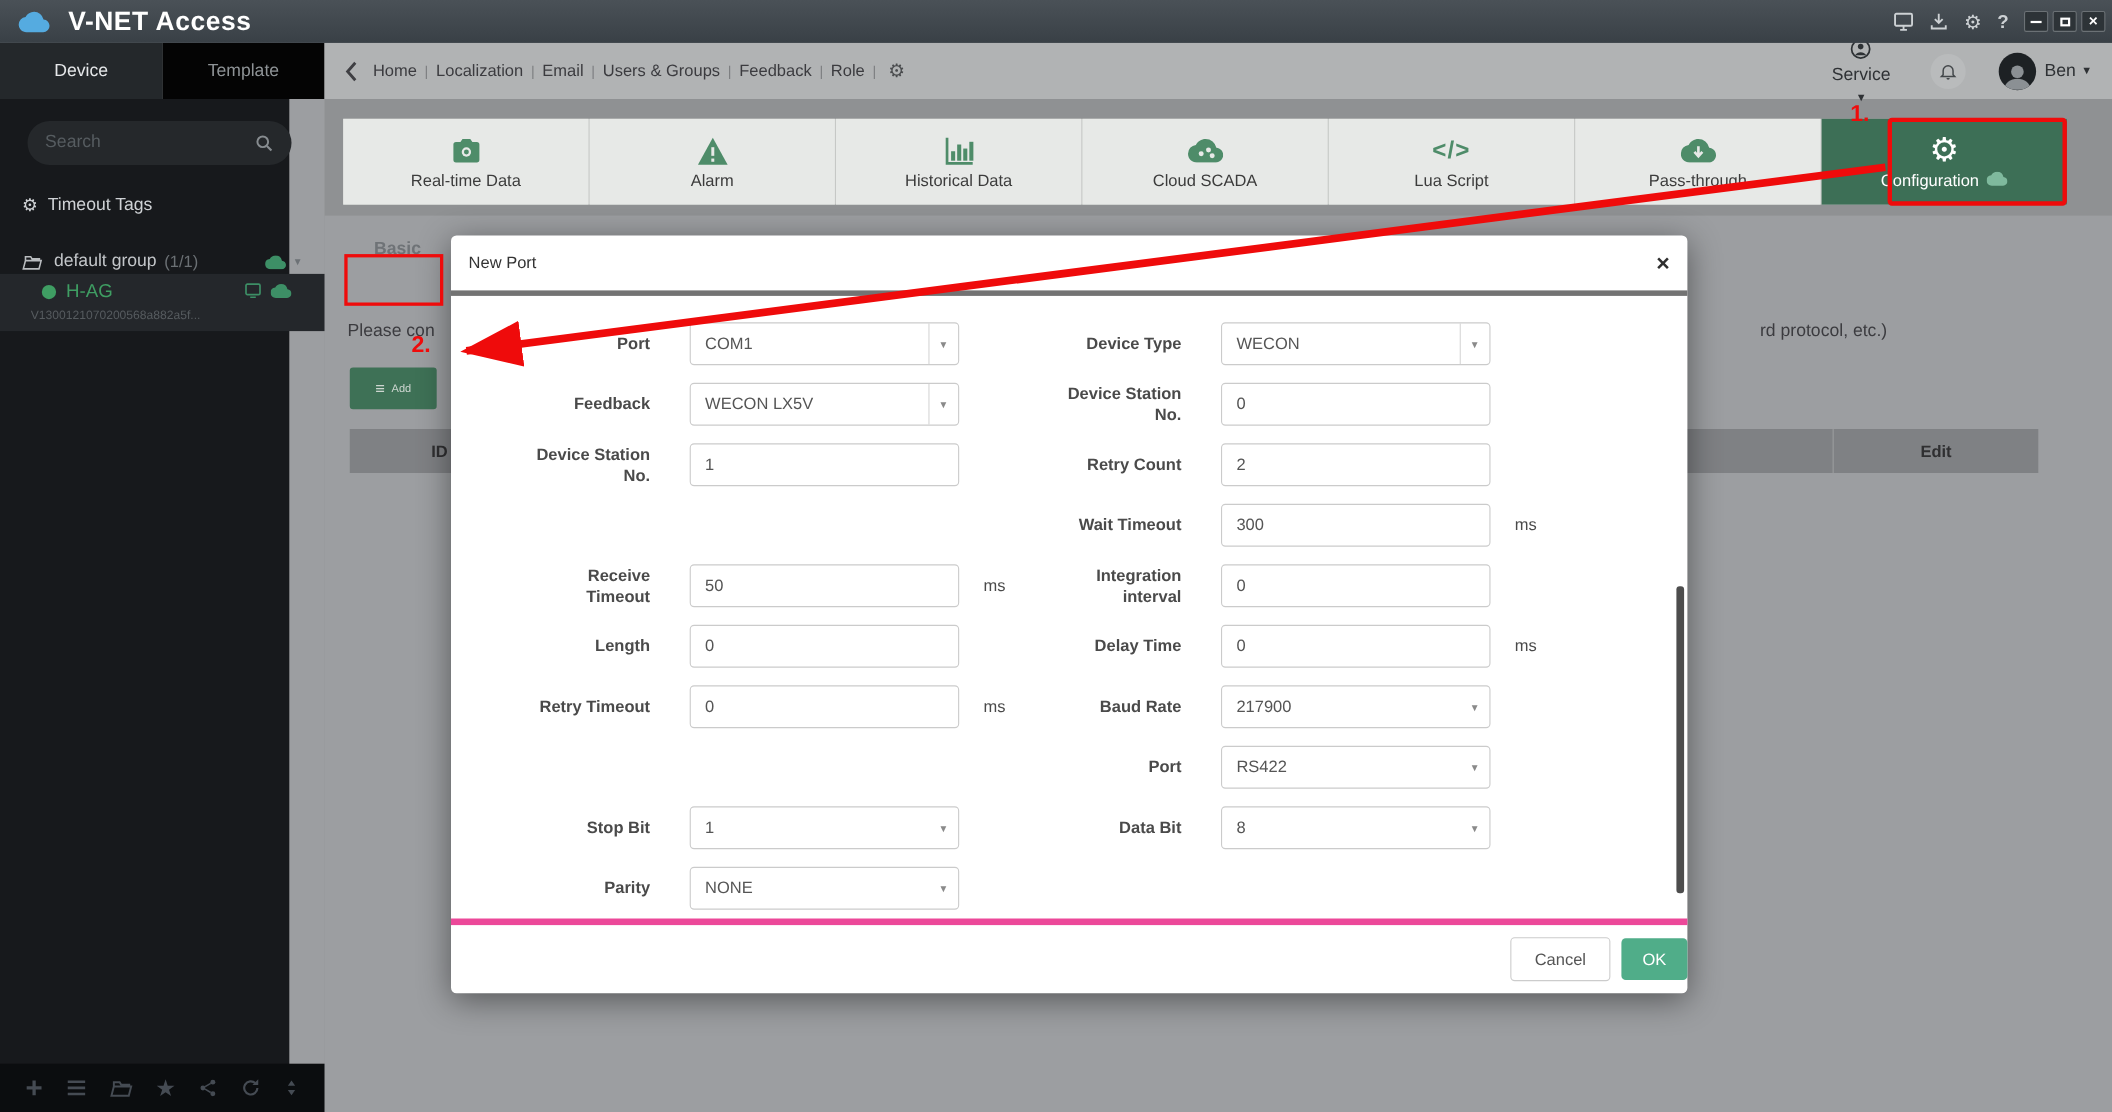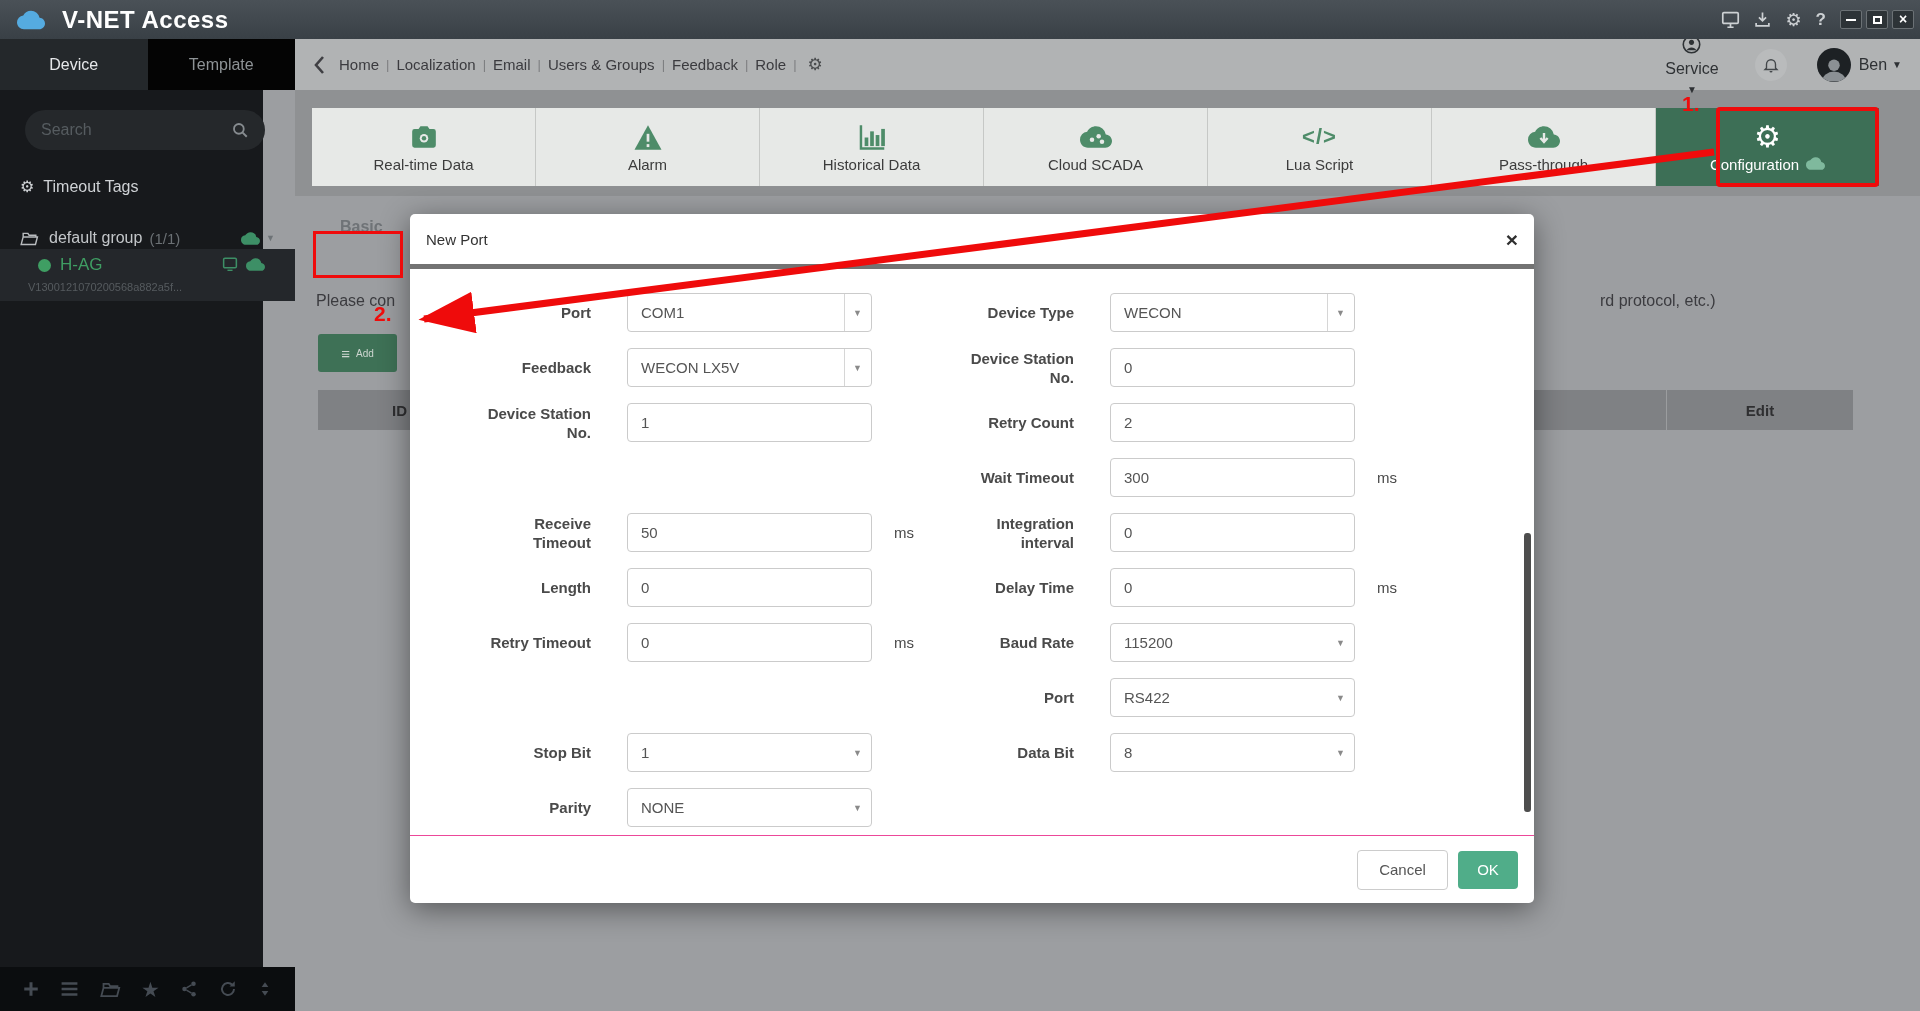--- a/index.html
+++ b/index.html
@@ -103,22 +103,22 @@
   .m-row{display:flex;align-items:center;height:39px;margin-bottom:16px;padding-left:69px;}
   .m-lbl{width:112px;text-align:right;font-size:15px;font-weight:bold;color:#4a4a4a;line-height:19px;flex:none;}
   .m-field{width:245px;height:39px;margin-left:36px;border:1px solid #cbcbcb;border-radius:4px;
     background:#fff;box-sizing:border-box;display:flex;align-items:center;position:relative;flex:none;}
   .m-field.inp{padding-left:13px;font-size:15px;color:#555;}
   .m-field .val{padding-left:13px;font-size:15px;color:#555;}
   .m-field .arr{position:absolute;right:9px;top:50%;transform:translateY(-50%);font-size:9px;color:#8a8a8a;}
   .m-field.sep::after{content:"";position:absolute;right:26px;top:0;bottom:0;width:1px;background:#d6d6d6;}
   .m-suffix{width:90px;padding-left:22px;box-sizing:border-box;font-size:15px;color:#4a4a4a;flex:none;}
   #modal-scroll{position:absolute;right:3px;top:319px;width:7px;height:279px;background:#4d4d4d;border-radius:3px;}
-  #modal-footer{position:absolute;left:0;bottom:0;width:100%;height:68px;border-top:1px solid #ec4899;
-    display:flex;align-items:center;justify-content:flex-end;gap:10px;padding-right:16px;box-sizing:border-box;}
+  #modal-footer{position:absolute;left:0;bottom:0;width:100%;height:68px;border-top:6px solid #ec4899;
+    display:flex;align-items:center;justify-content:flex-end;gap:10px;box-sizing:border-box;}
   #cancel-btn{width:89px;height:38px;border:1px solid #ccc;border-radius:4px;background:#fff;
     font-size:15px;color:#555;display:flex;align-items:center;justify-content:center;cursor:pointer;}
   #ok-btn{width:60px;height:38px;border-radius:4px;background:#50ad89;font-size:15px;color:#fff;
     display:flex;align-items:center;justify-content:center;cursor:pointer;}
 
   
   #anno-layer{position:absolute;left:0;top:0;width:1920px;height:1011px;z-index:200;pointer-events:none;}
   #anno-box-config{position:absolute;left:1716px;top:107px;width:163px;height:80px;
     border:4px solid #ef0b0b;border-radius:4px;box-sizing:border-box;}
   #anno-box-add{position:absolute;left:313px;top:231px;width:90px;height:47px;
@@ -466,21 +466,21 @@
         <div class="m-lbl">Delay Time</div>
         <div class="m-field inp">0</div>
         <div class="m-suffix">ms</div>
       </div>
       <div class="m-row">
         <div class="m-lbl">Retry Timeout</div>
         <div class="m-field inp">0</div>
         <div class="m-suffix">ms</div>
         <div class="m-lbl">Baud Rate</div>
         <div class="m-field sel">
-          <span class="val">115200</span>
+          <span class="val">217900</span>
           <span class="arr">▼</span>
         </div>
         <div class="m-suffix"></div>
       </div>
       <div class="m-row">
         <div class="m-lbl" style="visibility: hidden;"></div>
         <div class="m-field" style="visibility: hidden;"></div>
         <div class="m-suffix"></div>
         <div class="m-lbl">Port</div>
         <div class="m-field sel">

